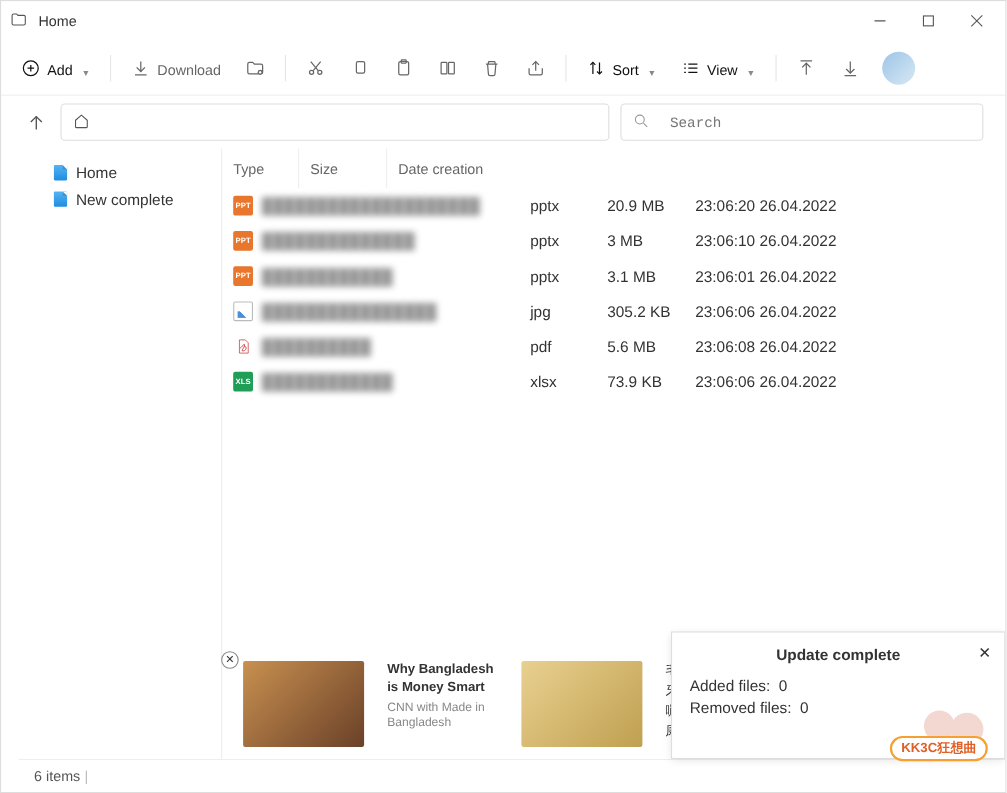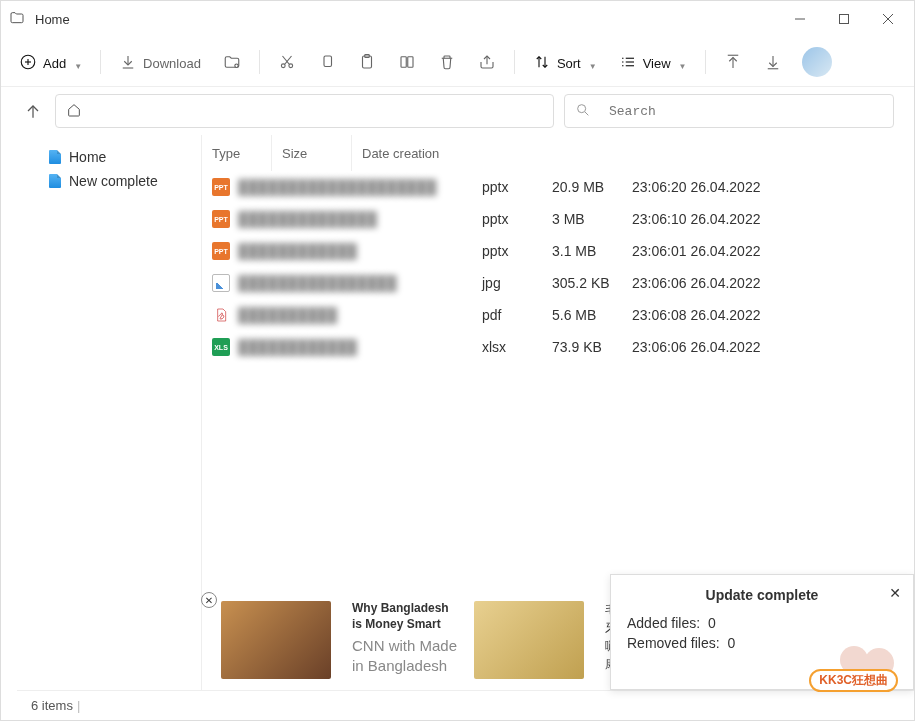--- a/index.html
+++ b/index.html
@@ -175,21 +175,21 @@
   width: 16px; height:16px; border:1px solid #888; border-radius:50%;
   display:flex; align-items:center; justify-content:center;
   font-size:10px; margin-right:4px; align-self:flex-start; margin-top:2px;
   cursor:pointer;
 }
 .ad-block { display:flex; gap:21px; margin-right:12px; }
 .ad-img { width: 110px; height: 78px; background: linear-gradient(135deg,#c89050,#6a4028); border-radius:2px; }
 .ad-img2 { width: 110px; height: 78px; background: linear-gradient(135deg,#e8d090,#c0a050); border-radius:2px; }
 .ad-text { width: 110px; font-size: 12px; line-height:1.3; }
 .ad-text b { font-size:12px; }
-.ad-text .src { color:#888; font-size:15px; margin-top:4px; }
+.ad-text .src { color:#888; font-size:11px; margin-top:4px; }
 .ad-cn { font-size:12px; line-height:1.5; width:40px; overflow:hidden;}
 
 .notif {
   position: absolute;
   bottom: 30px;
   right: 0;
   width: 304px;
   height: 116px;
   background: #fff;
   border: 1px solid #ddd;

